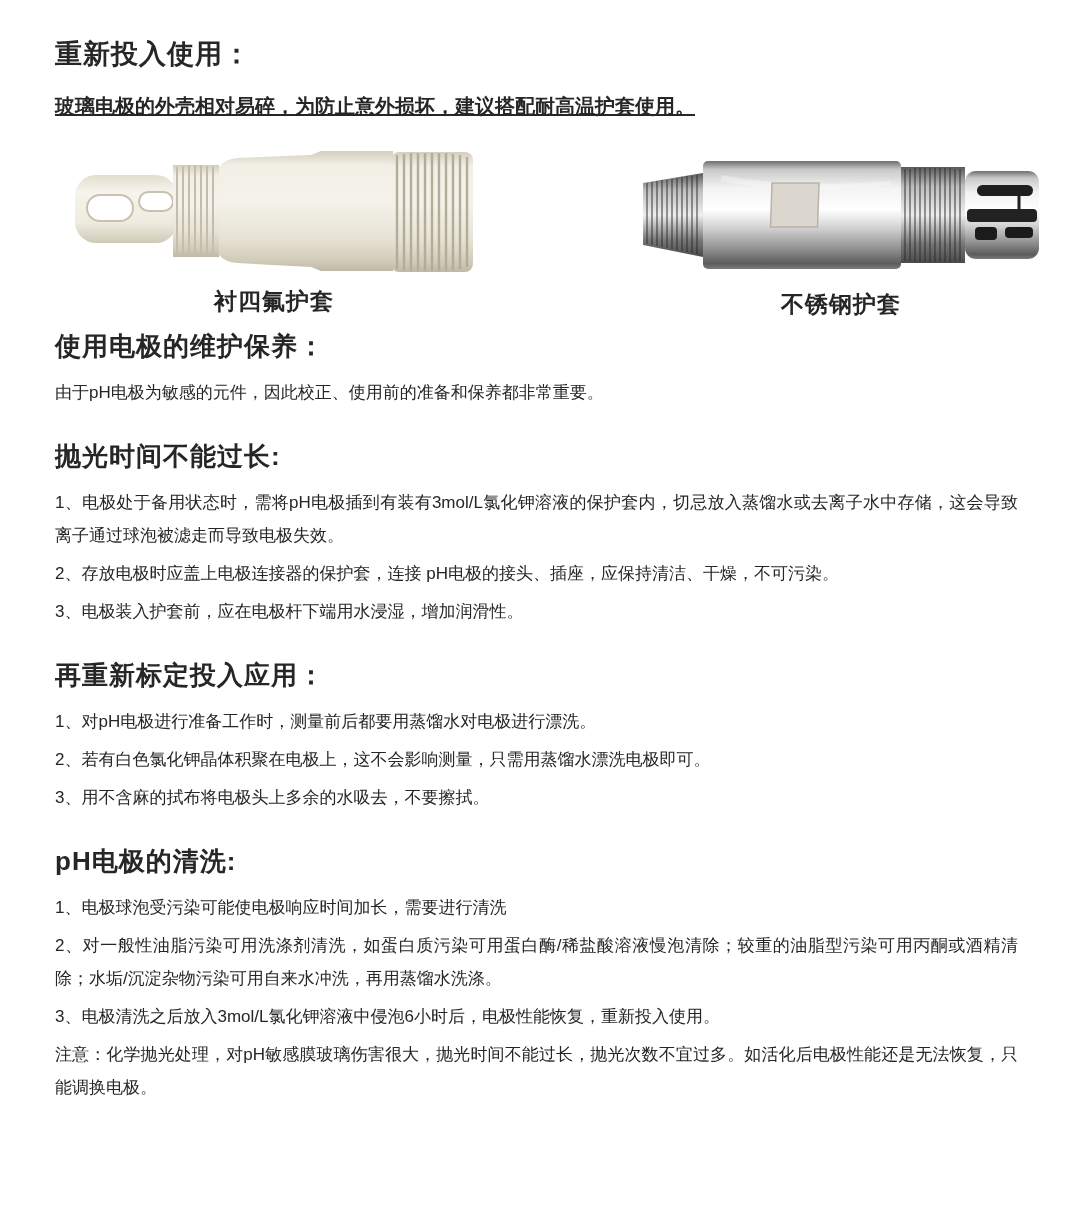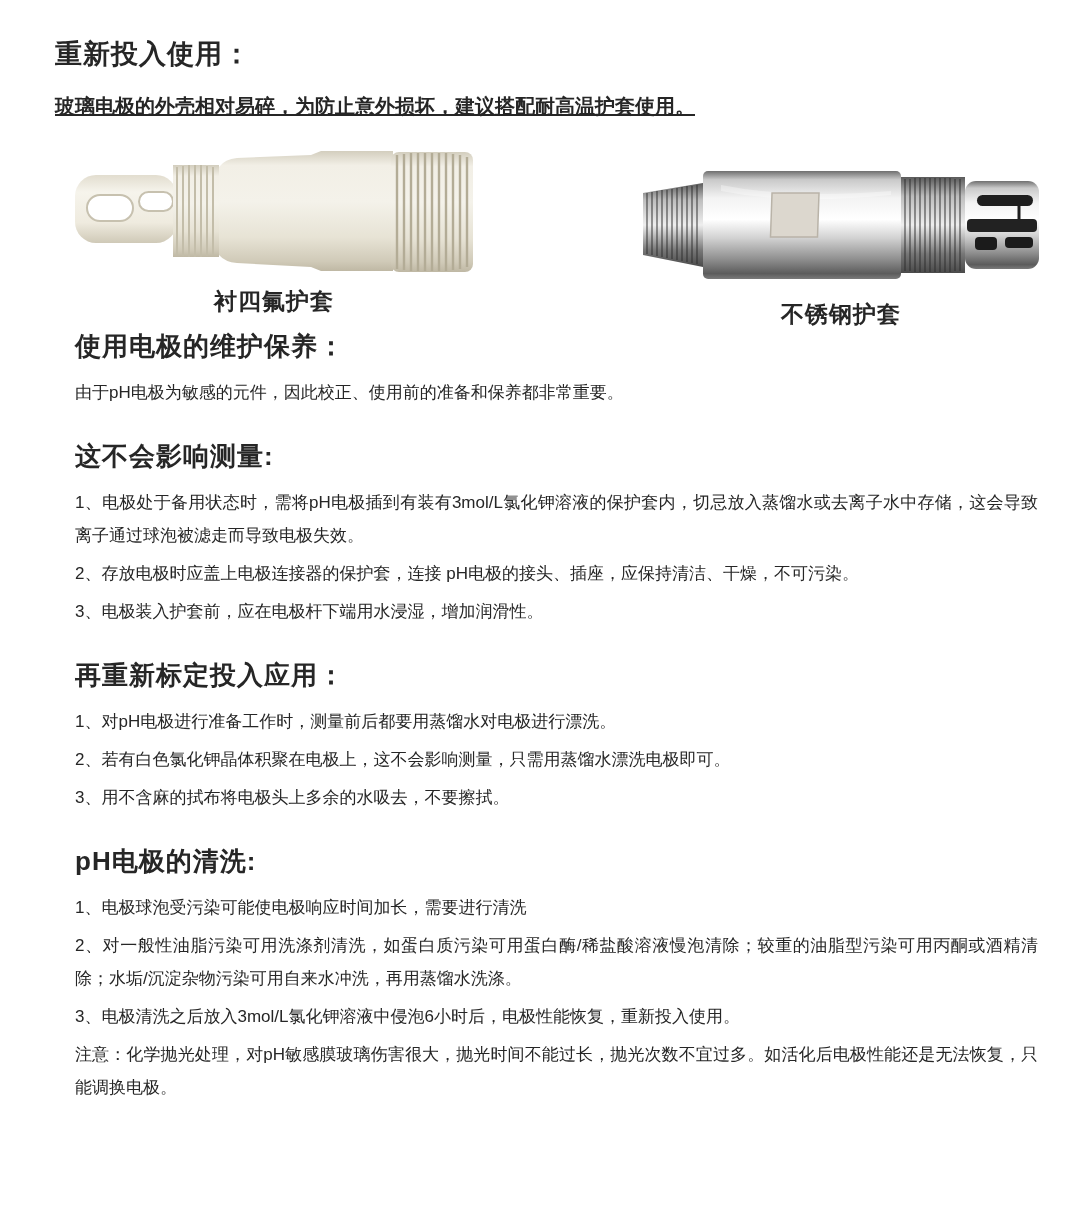--- a/index.html
+++ b/index.html
@@ -26,33 +26,33 @@
     text-decoration: underline;
   }
 
   
   .products {
     position: relative;
     height: 168px;
   }
   .figure { position: absolute; top: 0; text-align: center; }
   .figure-ptfe { left: 18px; width: 402px; }
-  .figure-steel { left: 586px; top: 16px; width: 400px; }
+  .figure-steel { left: 586px; top: 6px; width: 400px; }
   .figure svg { display: block; }
   .figcaption {
     display: block;
     font-size: 23px;
     font-weight: 700;
     margin-top: 12px;
     letter-spacing: 1px;
   }
   .figure-steel .figcaption { margin-top: 16px; }
 
   
-  .sections { margin-left: 20px; max-width: 963px; }
+  .sections { max-width: 963px; }
   .section-heading {
     font-size: 26px;
     font-weight: 700;
     letter-spacing: 1px;
     margin: 30px 0 12px 0;
   }
   .section-heading.first { margin-top: 12px; }
   .body-text {
     font-size: 17px;
     font-weight: 400;
@@ -196,21 +196,21 @@
   </div>
 
   <div class="sections">
 
     <section>
       <h2 class="section-heading first">使用电极的维护保养：</h2>
       <p class="body-text">由于pH电极为敏感的元件，因此校正、使用前的准备和保养都非常重要。</p>
     </section>
 
     <section>
-      <h2 class="section-heading">这不会影响测量:</h2>
+      <h2 class="section-heading">抛光时间不能过长:</h2>
       <p class="body-text">1、电极处于备用状态时，需将pH电极插到有装有3mol/L氯化钾溶液的保护套内，切忌放入蒸馏水或去离子水中存储，这会导致离子通过球泡被滤走而导致电极失效。</p>
       <p class="body-text">2、存放电极时应盖上电极连接器的保护套，连接 pH电极的接头、插座，应保持清洁、干燥，不可污染。</p>
       <p class="body-text">3、电极装入护套前，应在电极杆下端用水浸湿，增加润滑性。</p>
     </section>
 
     <section>
       <h2 class="section-heading">再重新标定投入应用：</h2>
       <p class="body-text">1、对pH电极进行准备工作时，测量前后都要用蒸馏水对电极进行漂洗。</p>
       <p class="body-text">2、若有白色氯化钾晶体积聚在电极上，这不会影响测量，只需用蒸馏水漂洗电极即可。</p>
       <p class="body-text">3、用不含麻的拭布将电极头上多余的水吸去，不要擦拭。</p>

